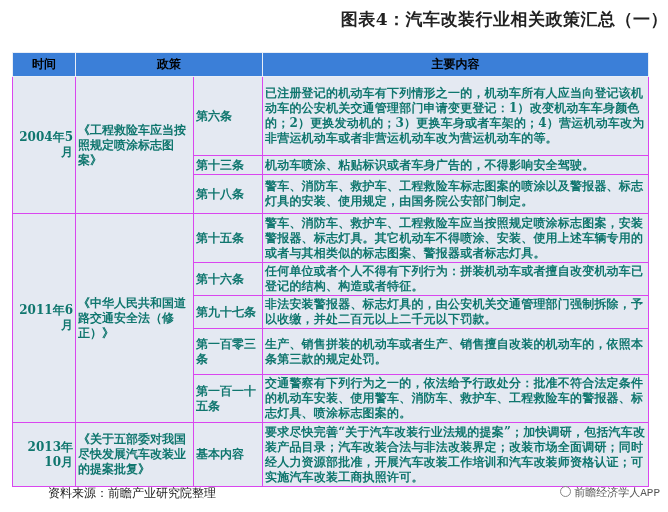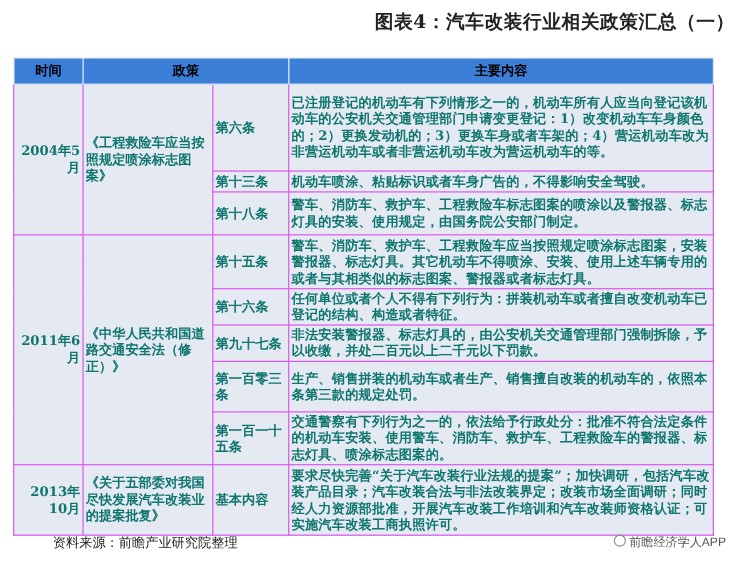--- a/index.html
+++ b/index.html
@@ -12,21 +12,21 @@
   table.pol th { background:#3b7fd8; color:#000000; font-weight:bold; height:21px;
                  border:1px solid #e8eef7; font-size:12px; }
   table.pol td { background:#e4e9f2; border:1px solid #d946ef; vertical-align:middle;
                  padding:1px 2px; color:#0f766e;font-weight:bold; }
   td.date { text-align:right; }
   td.art { padding-left:3px; }
   td.content { padding-left:3px; letter-spacing:0.2px; }
   .source { position:absolute; left:8px; top:485px; font-size:12px; color:#222;
             font-family:"DejaVu Sans", "Liberation Sans", sans-serif;margin-left:40px; }
   .brand { position:absolute; right:8px; top:485px; font-size:11px; color:#555;
-           font-family:Liberation Sans, sans-serif; }
+           font-family:Liberation Mono, monospace; }
   .brand .logo { display:inline-block; width:9px; height:9px; border:1px solid #888;
                  border-radius:50%; margin-right:3px; vertical-align:-1px; }
   .wm { position:absolute; color:rgba(120,150,200,0.12); font-size:40px; font-weight:bold;
         transform:rotate(-35deg); pointer-events:none;
         font-family:"DejaVu Sans", sans-serif; }
 </style>
 </head>
 <body>
 
 <div class="wm" style="left:20px;top:160px;">前瞻产业研究院</div>

